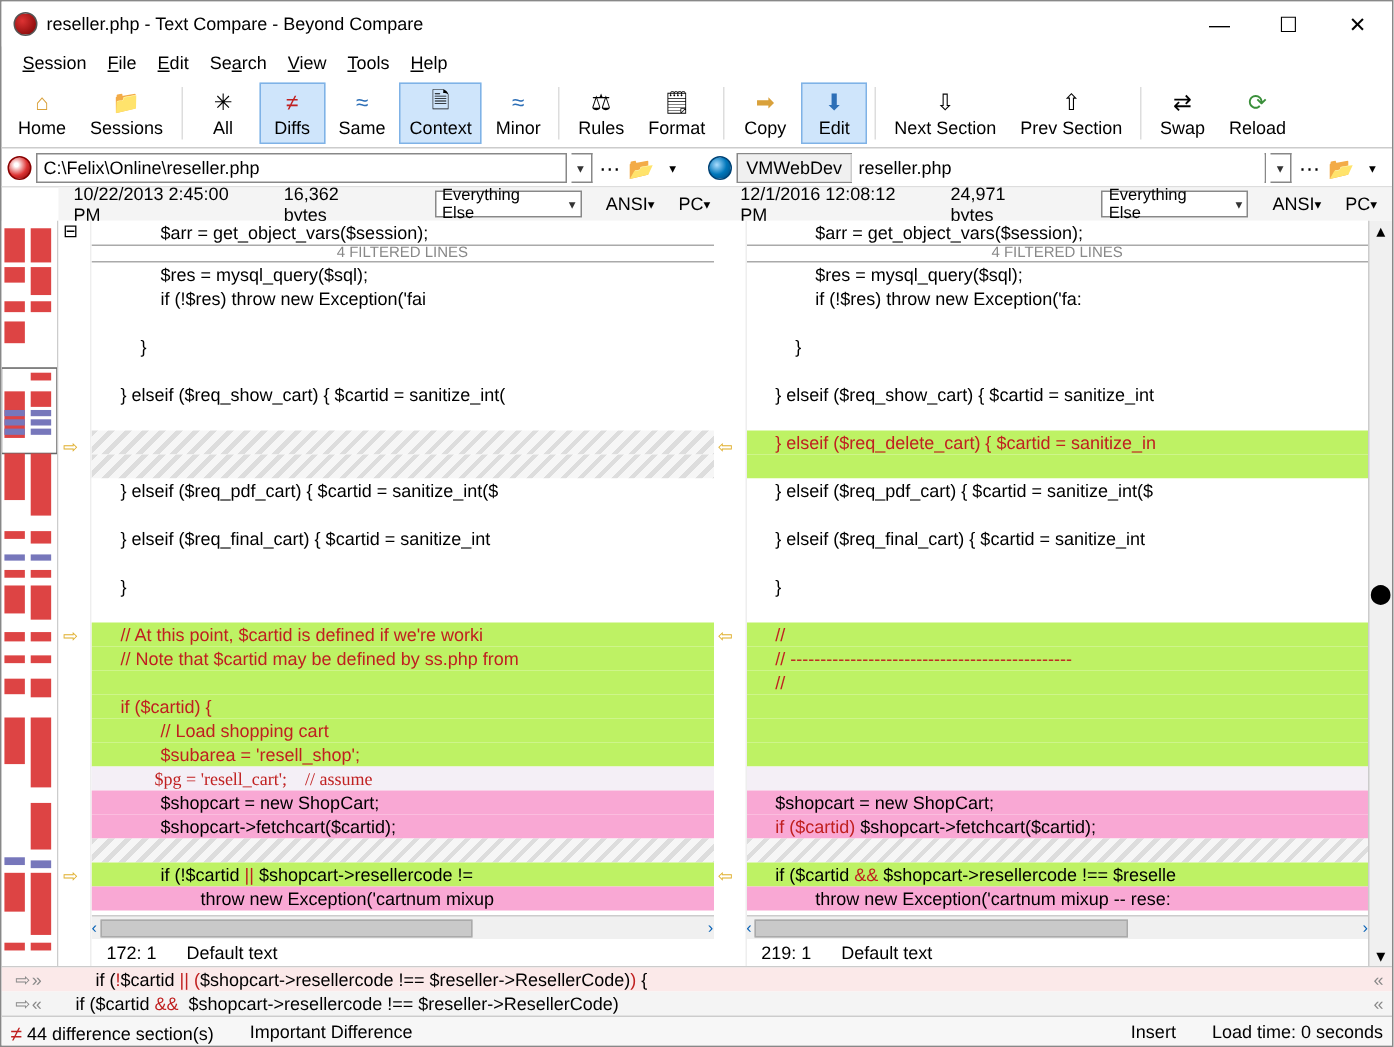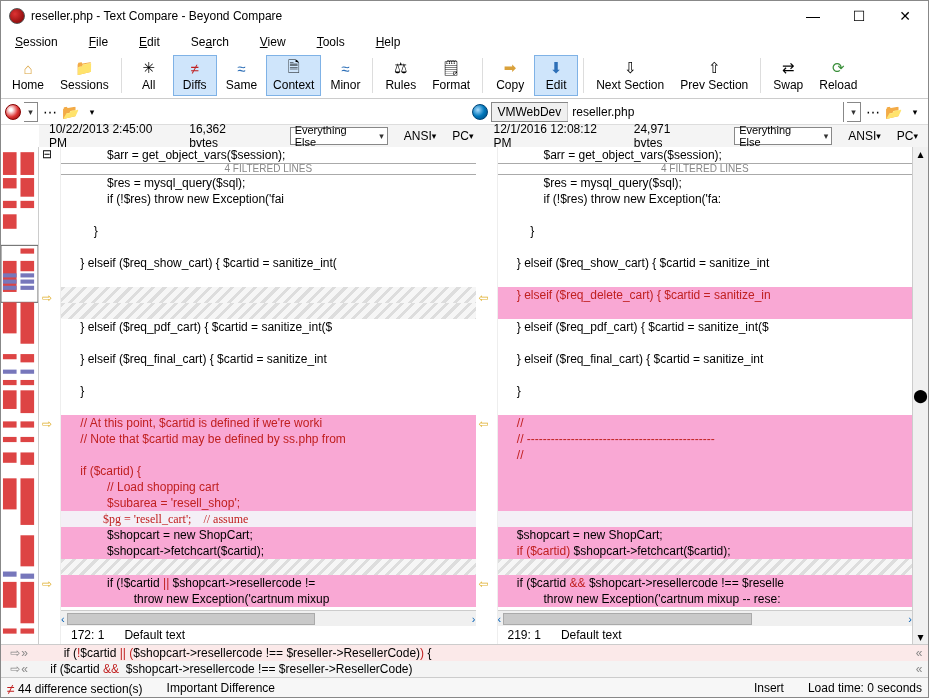--- a/index.html
+++ b/index.html
@@ -2,21 +2,21 @@
 <html><head>
 <meta charset="utf-8">
 <style>
 * { margin:0; padding:0; box-sizing:border-box; font-family:"Segoe UI",Tahoma,sans-serif; font-size:12px; }
 body { background:#fff; color:#000; width:929px; height:698px; overflow:hidden; border:1px solid #888; display:flex; flex-direction:column; }
 .titlebar { height:30px; display:flex; align-items:center; padding:0 0 0 8px; background:#fff; }
 .titlebar .app-icon { width:16px; height:16px; border-radius:50%; background:radial-gradient(circle at 35% 35%,#d33,#700); margin-right:6px; border:1px solid #555; }
 .titlebar .title { flex:1; font-size:12px; }
 .winbtns { display:flex; }
 .winbtn { width:46px; height:30px; display:flex; align-items:center; justify-content:center; font-size:14px; }
-.menubar { height:22px; display:flex; align-items:center; padding:0 8px; gap:19px; }
+.menubar { height:22px; display:flex; align-items:center; padding:0 8px; gap:2px; }
 .menubar .menu { padding:2px 6px; text-decoration:underline; text-decoration-color:transparent; cursor:default; }
 .menubar .menu .u { text-decoration:underline; }
 .toolbar { height:46px; display:flex; align-items:stretch; padding:2px 4px; border-bottom:1px solid #ccc; gap:2px; }
 .tbtn { display:flex; flex-direction:column; align-items:center; justify-content:center; min-width:44px; padding:2px 6px; font-size:11px; border:1px solid transparent; gap:1px; }
 .tbtn.sel { background:#cfe5fb; border:1px solid #7fb2e6; }
 .tbtn .ico { width:20px; height:18px; display:flex; align-items:center; justify-content:center; font-size:15px; }
 .tbsep { width:1px; background:#ddd; margin:3px 3px; }
 .pathrow { height:26px; display:flex; align-items:center; padding:2px 4px; gap:4px; border-bottom:1px solid #ddd; }
 .panepaths { display:flex; align-items:center; gap:3px; flex:1; min-width:0; }
 .patharea.right { flex:1; padding-left:10px; }
@@ -35,21 +35,21 @@
 .workarea { flex:1; display:flex; min-height:0; overflow:hidden; }
 .thumb { width:38px; background:#fff; border-right:1px solid #ccc; position:relative; }
 .thumb svg { width:100%; height:100%; }
 .gutter { width:22px; background:#fff; border-right:1px solid #eee; position:relative; }
 .gutter .mark { position:absolute; left:3px; font-size:12px; }
 .codepane { flex:1; display:flex; flex-direction:column; min-width:0; overflow:hidden; }
 .codearea { flex:1; font-family:Consolas,"Courier New",monospace; font-size:12.5px; line-height:16px; overflow:hidden; position:relative; white-space:pre; }
 .codearea .ln { height:16px; padding-left:6px; }
 .ln.w { background:#fff; }
 .ln.lb { background:#f9a8d4; }
-.ln.pk { background:#f9a8d4; }
+.ln.pk { background:#bef264; }
 .ln.dl { background:#f4eff6;font-family:Liberation Serif, serif; }
 .ln.strk { background:repeating-linear-gradient(135deg,#ddd 0 3px,#f6f6f6 3px 8px); }
 .red { color:#c02020; }
 .filtbar { border-top:1px solid #aaa; border-bottom:1px solid #aaa; color:#888; font-size:10px; text-align:center; height:12px; line-height:10px; background:#fff; position:relative; }
 .hscroll { height:16px; background:#f0f0f0; border-top:1px solid #ccc; display:flex; align-items:center; }
 .hscroll .thumb2 { height:12px; background:#c9c9c9; border:1px solid #aaa; }
 .pos { height:18px; display:flex; align-items:center; font-size:12px; }
 .pos .cell { padding:0 10px; }
 .mergebar { border-top:1px solid #ccc; }
 .mline { height:16px; font-family:Consolas,"Courier New",monospace; font-size:12.5px; display:flex; align-items:center; }
@@ -149,20 +149,21 @@
     </div>
   <div class="tbtn">
       <span class="ico" style="color:#3a8f3a">⟳</span>
       <span>Reload</span>
     </div>
 </div>
 
 <div class="pathrow">
   <div class="panepaths" style="flex:1">
     <span class="pathico left"></span>
+    <input class="pathinput" value="C:\Felix\Online\reseller.php" style="">
     <div class="patharrow">▾</div>
     <div class="pathbtn">⋯</div>
     <div class="pathbtn folderbtn">📂</div>
     <div class="pathbtn" style="font-size:9px">▾</div>
   </div>
   <div class="panepaths patharea right">
     <span class="pathico right"></span>
     <div style="flex:1;display:flex;height:20px;border:1px solid #888;align-items:center">
       <span style="background:#f0f0f0;padding:0 6px;font-size:12px;height:100%;display:flex;align-items:center;border-right:1px solid #ccc">VMWebDev</span>
       <input class="pathinput" style="border: 0px;" value="reseller.php">

